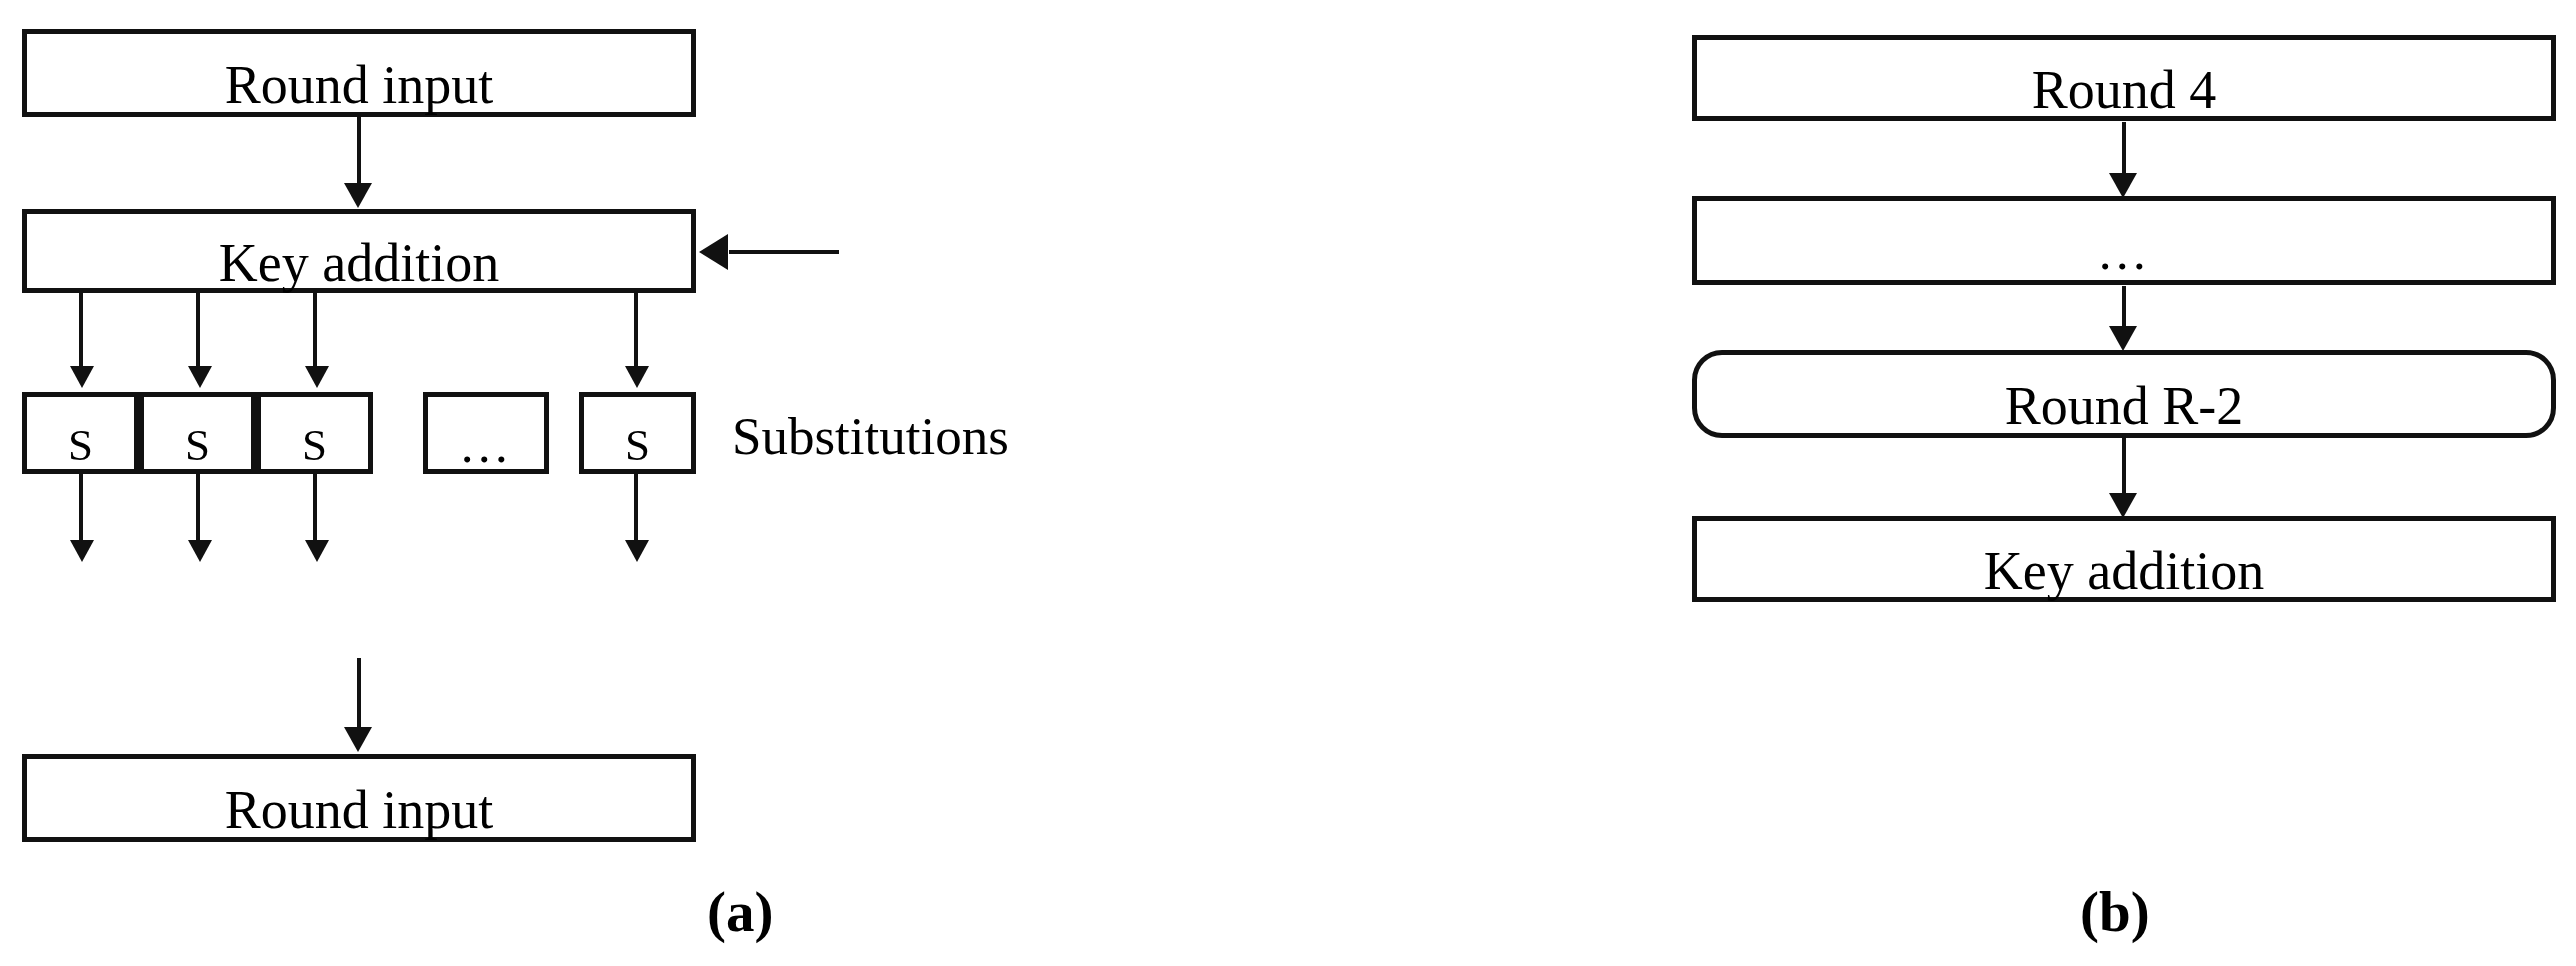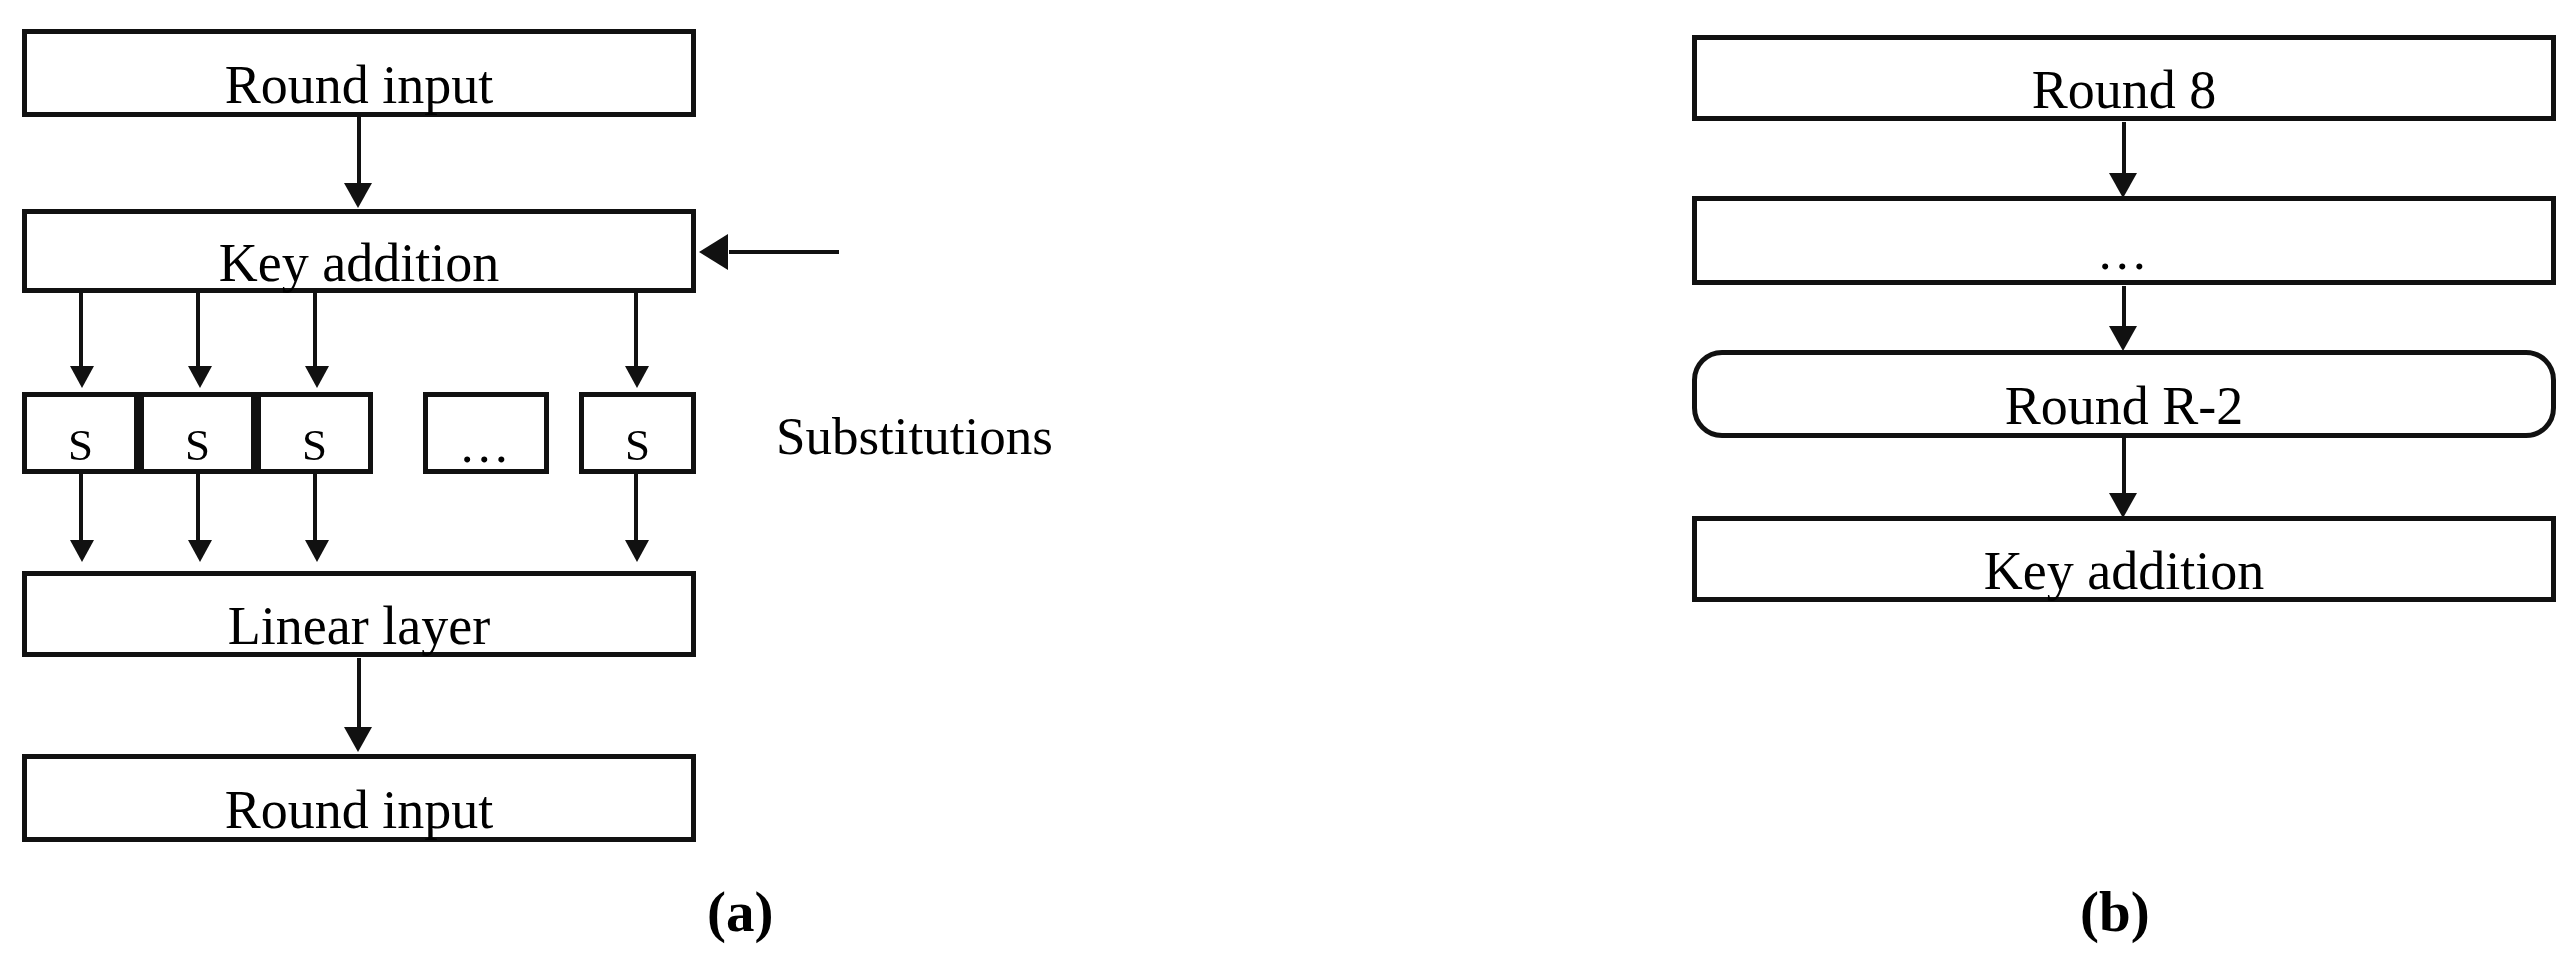--- a/index.html
+++ b/index.html
@@ -76,49 +76,46 @@
   <div class="box sbox" style="left:256px;top:392px;width:117px;height:82px;">
     <span class="lbl t-s">S</span>
   </div>
   <div class="box sbox" style="left:423px;top:392px;width:126px;height:82px;">
     <span class="lbl t-dots">…</span>
   </div>
   <div class="box sbox" style="left:579px;top:392px;width:117px;height:82px;">
     <span class="lbl t-s">S</span>
   </div>
 
-  <div class="freetext subs" style="left:776px;top:410px;">Substitutions</div>
+  <div class="freetext subs" style="left:732px;top:410px;">Substitutions</div>
 
   <div class="vline" style="left:79px;top:474px;height:70px;"></div>
   <div class="arrowdown small" style="left:70px;top:540px;"></div>
 
   <div class="vline" style="left:196px;top:474px;height:70px;"></div>
   <div class="arrowdown small" style="left:188px;top:540px;"></div>
 
   <div class="vline" style="left:313px;top:474px;height:70px;"></div>
   <div class="arrowdown small" style="left:305px;top:540px;"></div>
 
   <div class="vline" style="left:634px;top:474px;height:70px;"></div>
   <div class="arrowdown small" style="left:625px;top:540px;"></div>
 
-  <div class="box" style="left:22px;top:571px;width:674px;height:86px;">
-    <span class="lbl t-big">Linear layer</span>
-  </div>
 
   <div class="vline" style="left:357px;top:658px;height:73px;"></div>
   <div class="arrowdown" style="left:344px;top:727px;"></div>
 
   <div class="box" style="left:22px;top:754px;width:674px;height:88px;">
     <span class="lbl t-big">Round input</span>
   </div>
 
   <div class="caption" style="left:707px;top:883px;">(a)</div>
 
   <div class="box" style="left:1692px;top:35px;width:864px;height:86px;">
-    <span class="lbl t-big">Round 8</span>
+    <span class="lbl t-big">Round 4</span>
   </div>
 
   <div class="vline" style="left:2122px;top:122px;height:55px;"></div>
   <div class="arrowdown" style="left:2109px;top:173px;"></div>
 
   <div class="box" style="left:1692px;top:196px;width:864px;height:89px;">
     <span class="lbl t-dots">…</span>
   </div>
 
   <div class="vline" style="left:2122px;top:286px;height:44px;"></div>

